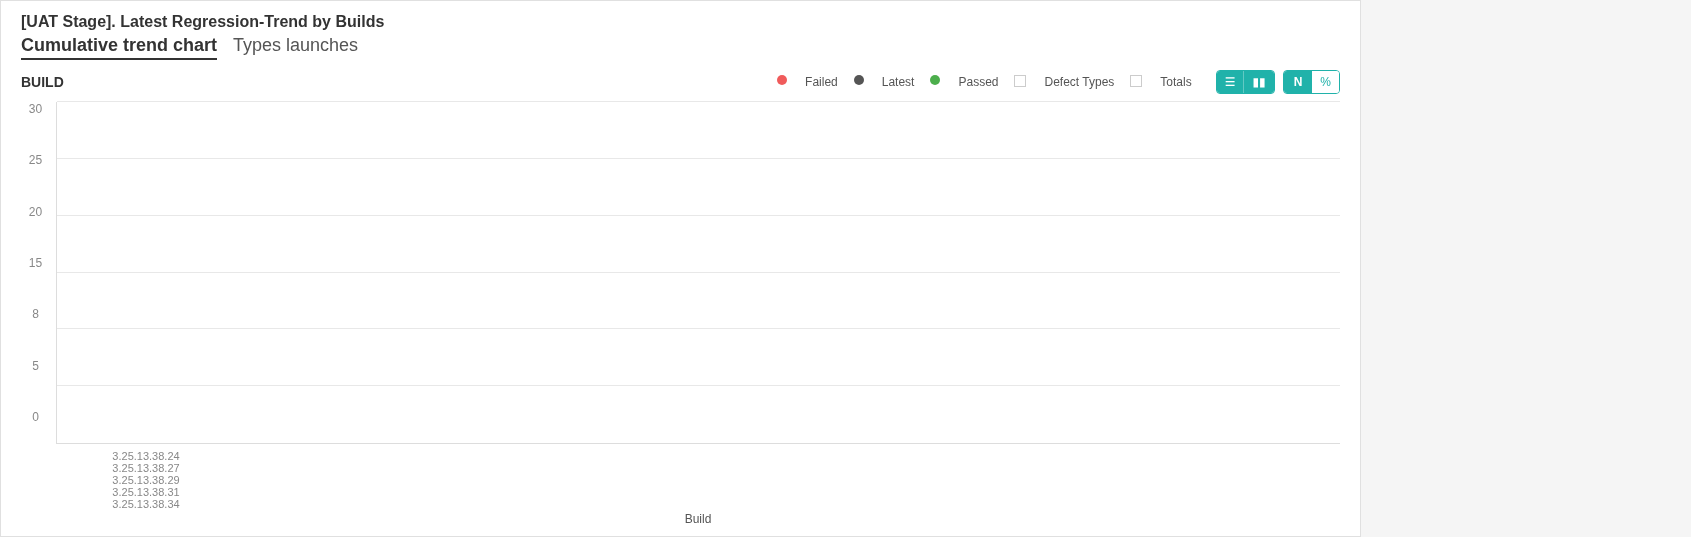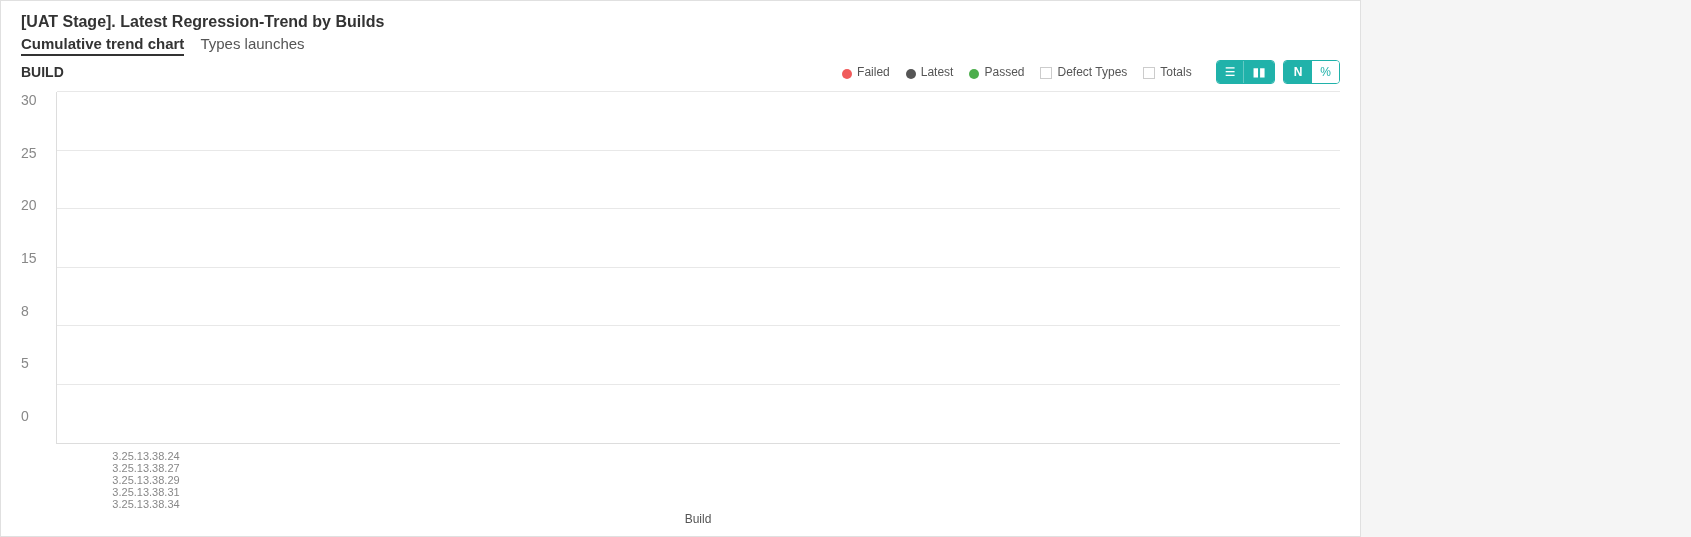--- a/index.html
+++ b/index.html
@@ -25,36 +25,37 @@
       color: #333;
       margin-bottom: 4px;
     }
 
     .tabs {
       display: flex;
       gap: 16px;
     }
 
     .tab {
-      font-size: 15px;
+      font-size: 18px;
       color: #555;
       cursor: pointer;
       padding-bottom: 2px;
     }
 
     .tab.active {
       color: #333;
       font-weight: 600;
       border-bottom: 2px solid #333;
     }
 
     .chart-area {
       flex: 1;
       display: flex;
       flex-direction: column;
+      margin-top: 6px;
     }
 
     .chart-header {
       display: flex;
       align-items: center;
       justify-content: space-between;
       margin-bottom: 8px;
     }
 
     .chart-title {
@@ -64,22 +65,22 @@
     }
 
     .legend {
       display: flex;
       align-items: center;
       gap: 16px;
     }
 
     .legend-item {
       display: flex;
-      align-items: flex-end;
-      gap: 5px;
+      align-items: flex-start;
+      gap: 18px;
       font-size: 12px;
       color: #555;
     }
 
     .legend-dot {
       width: 10px;
       height: 10px;
       border-radius: 50%;
     }
 
@@ -157,23 +158,23 @@
 
     .y-axis {
       width: 35px;
       display: flex;
       flex-direction: column-reverse;
       justify-content: space-between;
       padding-bottom: 20px;
     }
 
     .y-label {
-      font-size: 14px;
+      font-size: 12px;
       color: #888;
-      text-align: left;
+      text-align: center;
       padding-right: 6px;
     }
 
     .chart-plot {
       flex: 1;
       position: relative;
       border-left: 1px solid #ddd;
       border-bottom: 1px solid #ddd;
     }
 

